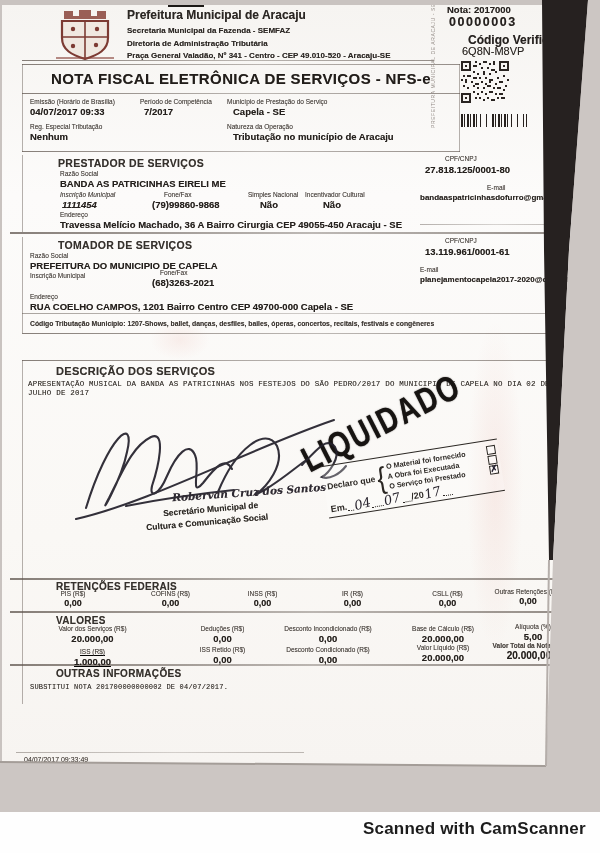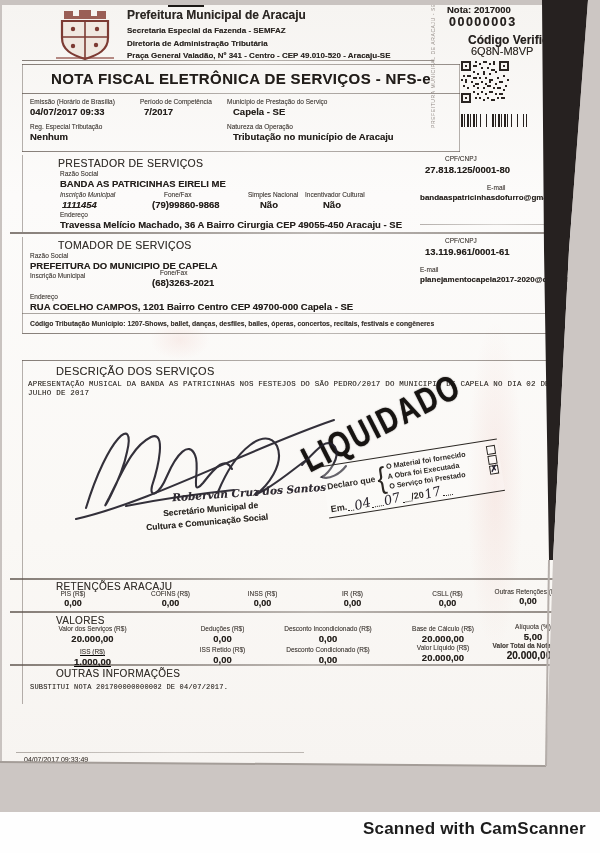--- a/index.html
+++ b/index.html
@@ -3,21 +3,21 @@
 <meta charset="utf-8">
 <style>
   html,body{margin:0;padding:0;width:600px;height:853px;overflow:hidden;background:#c9c3c0;font-family:"Liberation Sans",sans-serif;}
   .canvas{position:relative;width:600px;height:853px;}
   .page{position:absolute;left:2px;top:4px;width:570px;height:761px;background:linear-gradient(180deg,#f6f4f1,#fcfbfa 25%,#faf8f5 70%,#f7f4f1);z-index:1;}
   .abs{position:absolute;z-index:3;}
   .ink{text-shadow:0 0 .5px rgba(66,55,48,.5);}
   .lbl{font-size:6.5px;color:#4c4743;white-space:nowrap;}
   .val{font-size:9.5px;font-weight:bold;color:#24201d;white-space:nowrap;margin-top:1px;}
   .val-sm{font-size:8px;font-weight:bold;color:#2a2623;white-space:nowrap;margin-top:1px;}
-  .sec{font-size:10.5px;font-weight:normal;color:#35312d;letter-spacing:.3px;white-space:nowrap;padding-left:28px;}
+  .sec{font-size:10.5px;font-weight:bold;color:#35312d;letter-spacing:.3px;white-space:nowrap;padding-left:28px;}
   .mono{font-family:"Liberation Mono","DejaVu Sans Mono",monospace;font-size:7.5px;color:#37332f;white-space:nowrap;letter-spacing:.2px;}
   .hline{position:absolute;height:1px;background:linear-gradient(90deg,rgba(95,85,78,.75),rgba(95,85,78,.4) 55%,rgba(95,85,78,.65));z-index:2;}
   .hline2{height:1.6px;}
   .vline{position:absolute;width:1px;background:rgba(95,85,78,.45);z-index:2;}
   .hdr-org{font-weight:bold;color:#2b2724;white-space:nowrap;}
   .nota{font-weight:bold;color:#262220;white-space:nowrap;}
   .side-vert{writing-mode:vertical-rl;transform:rotate(180deg);font-size:5px;letter-spacing:.6px;color:#948c87;white-space:nowrap;}
   .barcode{background:repeating-linear-gradient(90deg,#27211e 0 1.5px,transparent 1.5px 3px,#27211e 3px 3.6px,transparent 3.6px 6.2px);}
   .liq{font-size:27px;font-weight:900;letter-spacing:2px;color:#171412;transform:rotate(-27deg) scale(1.02,1.32);text-shadow:0 0 1px rgba(20,16,14,.85);white-space:nowrap;}
   .stampname{font-family:"DejaVu Serif","Liberation Serif",serif;font-style:italic;font-weight:bold;font-size:10.5px;color:#2e2a33;transform:rotate(-4deg);white-space:nowrap;}
@@ -56,30 +56,30 @@
     <line x1="33" y1="15" x2="33" y2="52" stroke="#7c3a32" stroke-width="1.6"></line>
     <line x1="10" y1="31" x2="56" y2="31" stroke="#7c3a32" stroke-width="1.6"></line>
     <circle cx="21" cy="23" r="2.2" fill="#7c3a32"></circle>
       <circle cx="45" cy="23" r="2.2" fill="#7c3a32"></circle>
     <circle cx="21" cy="40" r="2.2" fill="#7c3a32"></circle>
       <circle cx="44" cy="39" r="2.2" fill="#7c3a32"></circle>
     <path d="M4 52 h58" stroke="#8a443b" stroke-width="2" opacity=".6"></path>
   </svg>
   <div class="abs" style="left:168px;top:2px;width:36px;height:4.5px;background:#1c1916;"></div>
   <div class="abs hdr-org ink" style="left:127px;top:8px;font-size:12px;">Prefeitura Municipal de Aracaju</div>
-  <div class="abs hdr-org ink" style="left:127px;top:26px;font-size:8px;">Secretaria Especial da Fazenda - SEMFAZ</div>
+  <div class="abs hdr-org ink" style="left:127px;top:26px;font-size:8px;">Secretaria Municipal da Fazenda - SEMFAZ</div>
   <div class="abs hdr-org ink" style="left:127px;top:39px;font-size:8px;">Diretoria de Administração Tributária</div>
   <div class="abs hdr-org ink" style="left:127px;top:51px;font-size:8px;">Praça General Valadão, Nº 341 - Centro - CEP 49.010-520 - Aracaju-SE</div>
   <div class="hline" style="left:22px;top:60px;width:412px;"></div>
 
   <div class="abs side-vert" style="left:430px;top:8px;height:120px;">PREFEITURA MUNICIPAL DE ARACAJU - SE</div>
   <div class="abs nota ink" style="left:447px;top:4px;font-size:9.5px;">Nota: 2017000</div>
   <div class="abs nota ink" style="left:449px;top:15px;font-size:12.5px;letter-spacing:1.5px;">00000003</div>
   <div class="abs nota ink" style="left:468px;top:33px;font-size:12px;text-align:right;">Código Verificação</div>
-  <div class="abs ink" style="left:462px;top:45px;font-size:11px;color:#2c2825;margin-left:9px;">6Q8N-M8VP</div>
+  <div class="abs ink" style="left:462px;top:45px;font-size:11px;color:#2c2825;">6Q8N-M8VP</div>
   <svg class="abs" style="left:461px;top:61px;" width="48" height="42" viewBox="0 0 24 21">
     <g fill="#2a2421">
       <rect x="0" y="0" width="5" height="5"></rect>
         <rect x="19" y="0" width="5" height="5"></rect>
         <rect x="0" y="16" width="5" height="5"></rect>
       <rect x="1" y="1" width="3" height="3" fill="#f7f5f2"></rect>
         <rect x="20" y="1" width="3" height="3" fill="#f7f5f2"></rect>
         <rect x="1" y="17" width="3" height="3" fill="#f7f5f2"></rect>
       <rect x="2" y="2" width="1" height="1"></rect>
         <rect x="21" y="2" width="1" height="1"></rect>
@@ -279,21 +279,21 @@
       <span class="dotl" style="width:10px;"></span>
       <span>/20</span>
       <span class="hand">17</span>
       <span class="dotl" style="width:10px;"></span>
     </div>
   </div>
 
   <div class="hline hline2" style="left:10px;top:578px;width:550px;"></div>
   <div class="vline" style="left:22px;top:578px;height:33px;"></div>
   <div class="vline" style="left:559px;top:578px;height:33px;"></div>
-  <div class="abs sec ink" style="left:28px;top:581px;font-size:10px;">RETENÇÕES ARACAJU</div>
+  <div class="abs sec ink" style="left:28px;top:581px;font-size:10px;">RETENÇÕES FEDERAIS</div>
   <div class="abs fld" style="left:38px;top:590px;width:70px;">
     <div class="lbl ink">PIS (R$)</div>
     <div class="val ink" style="font-size:9px;">0,00</div>
   </div>
   <div class="abs fld" style="left:128px;top:590px;width:85px;">
     <div class="lbl ink">COFINS (R$)</div>
     <div class="val ink" style="font-size:9px;">0,00</div>
   </div>
   <div class="abs fld" style="left:225px;top:590px;width:75px;">
     <div class="lbl ink">INSS (R$)</div>

